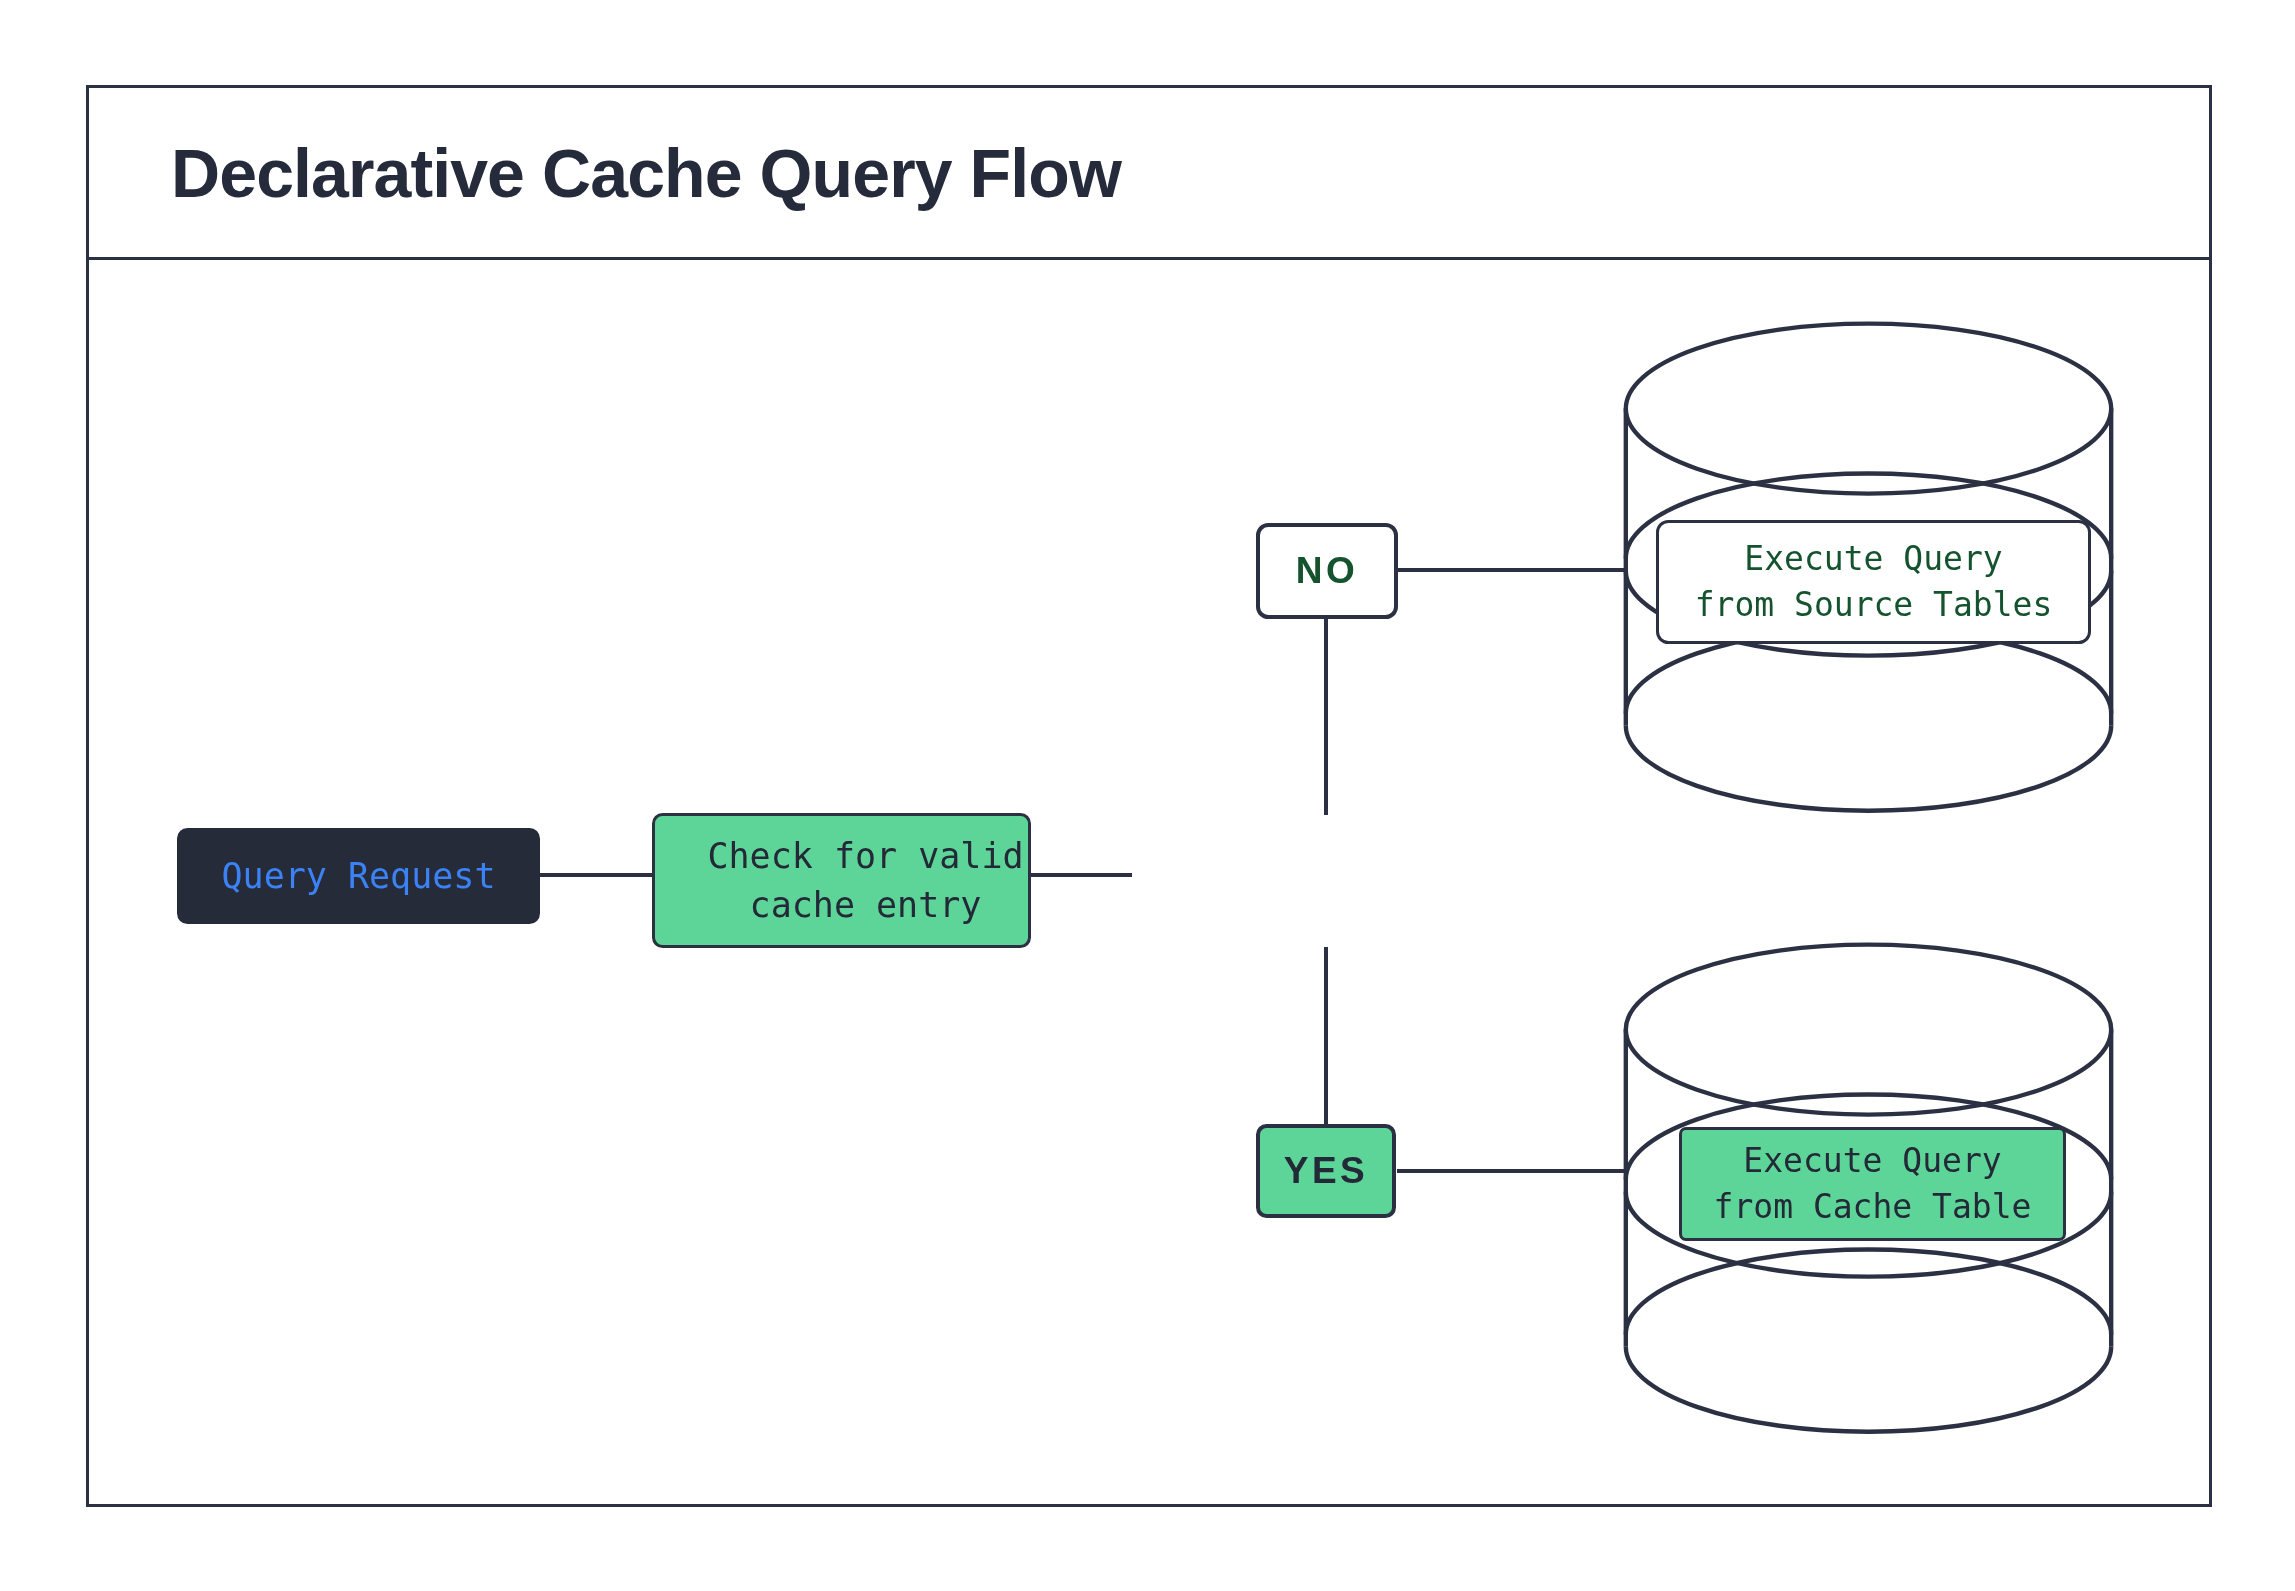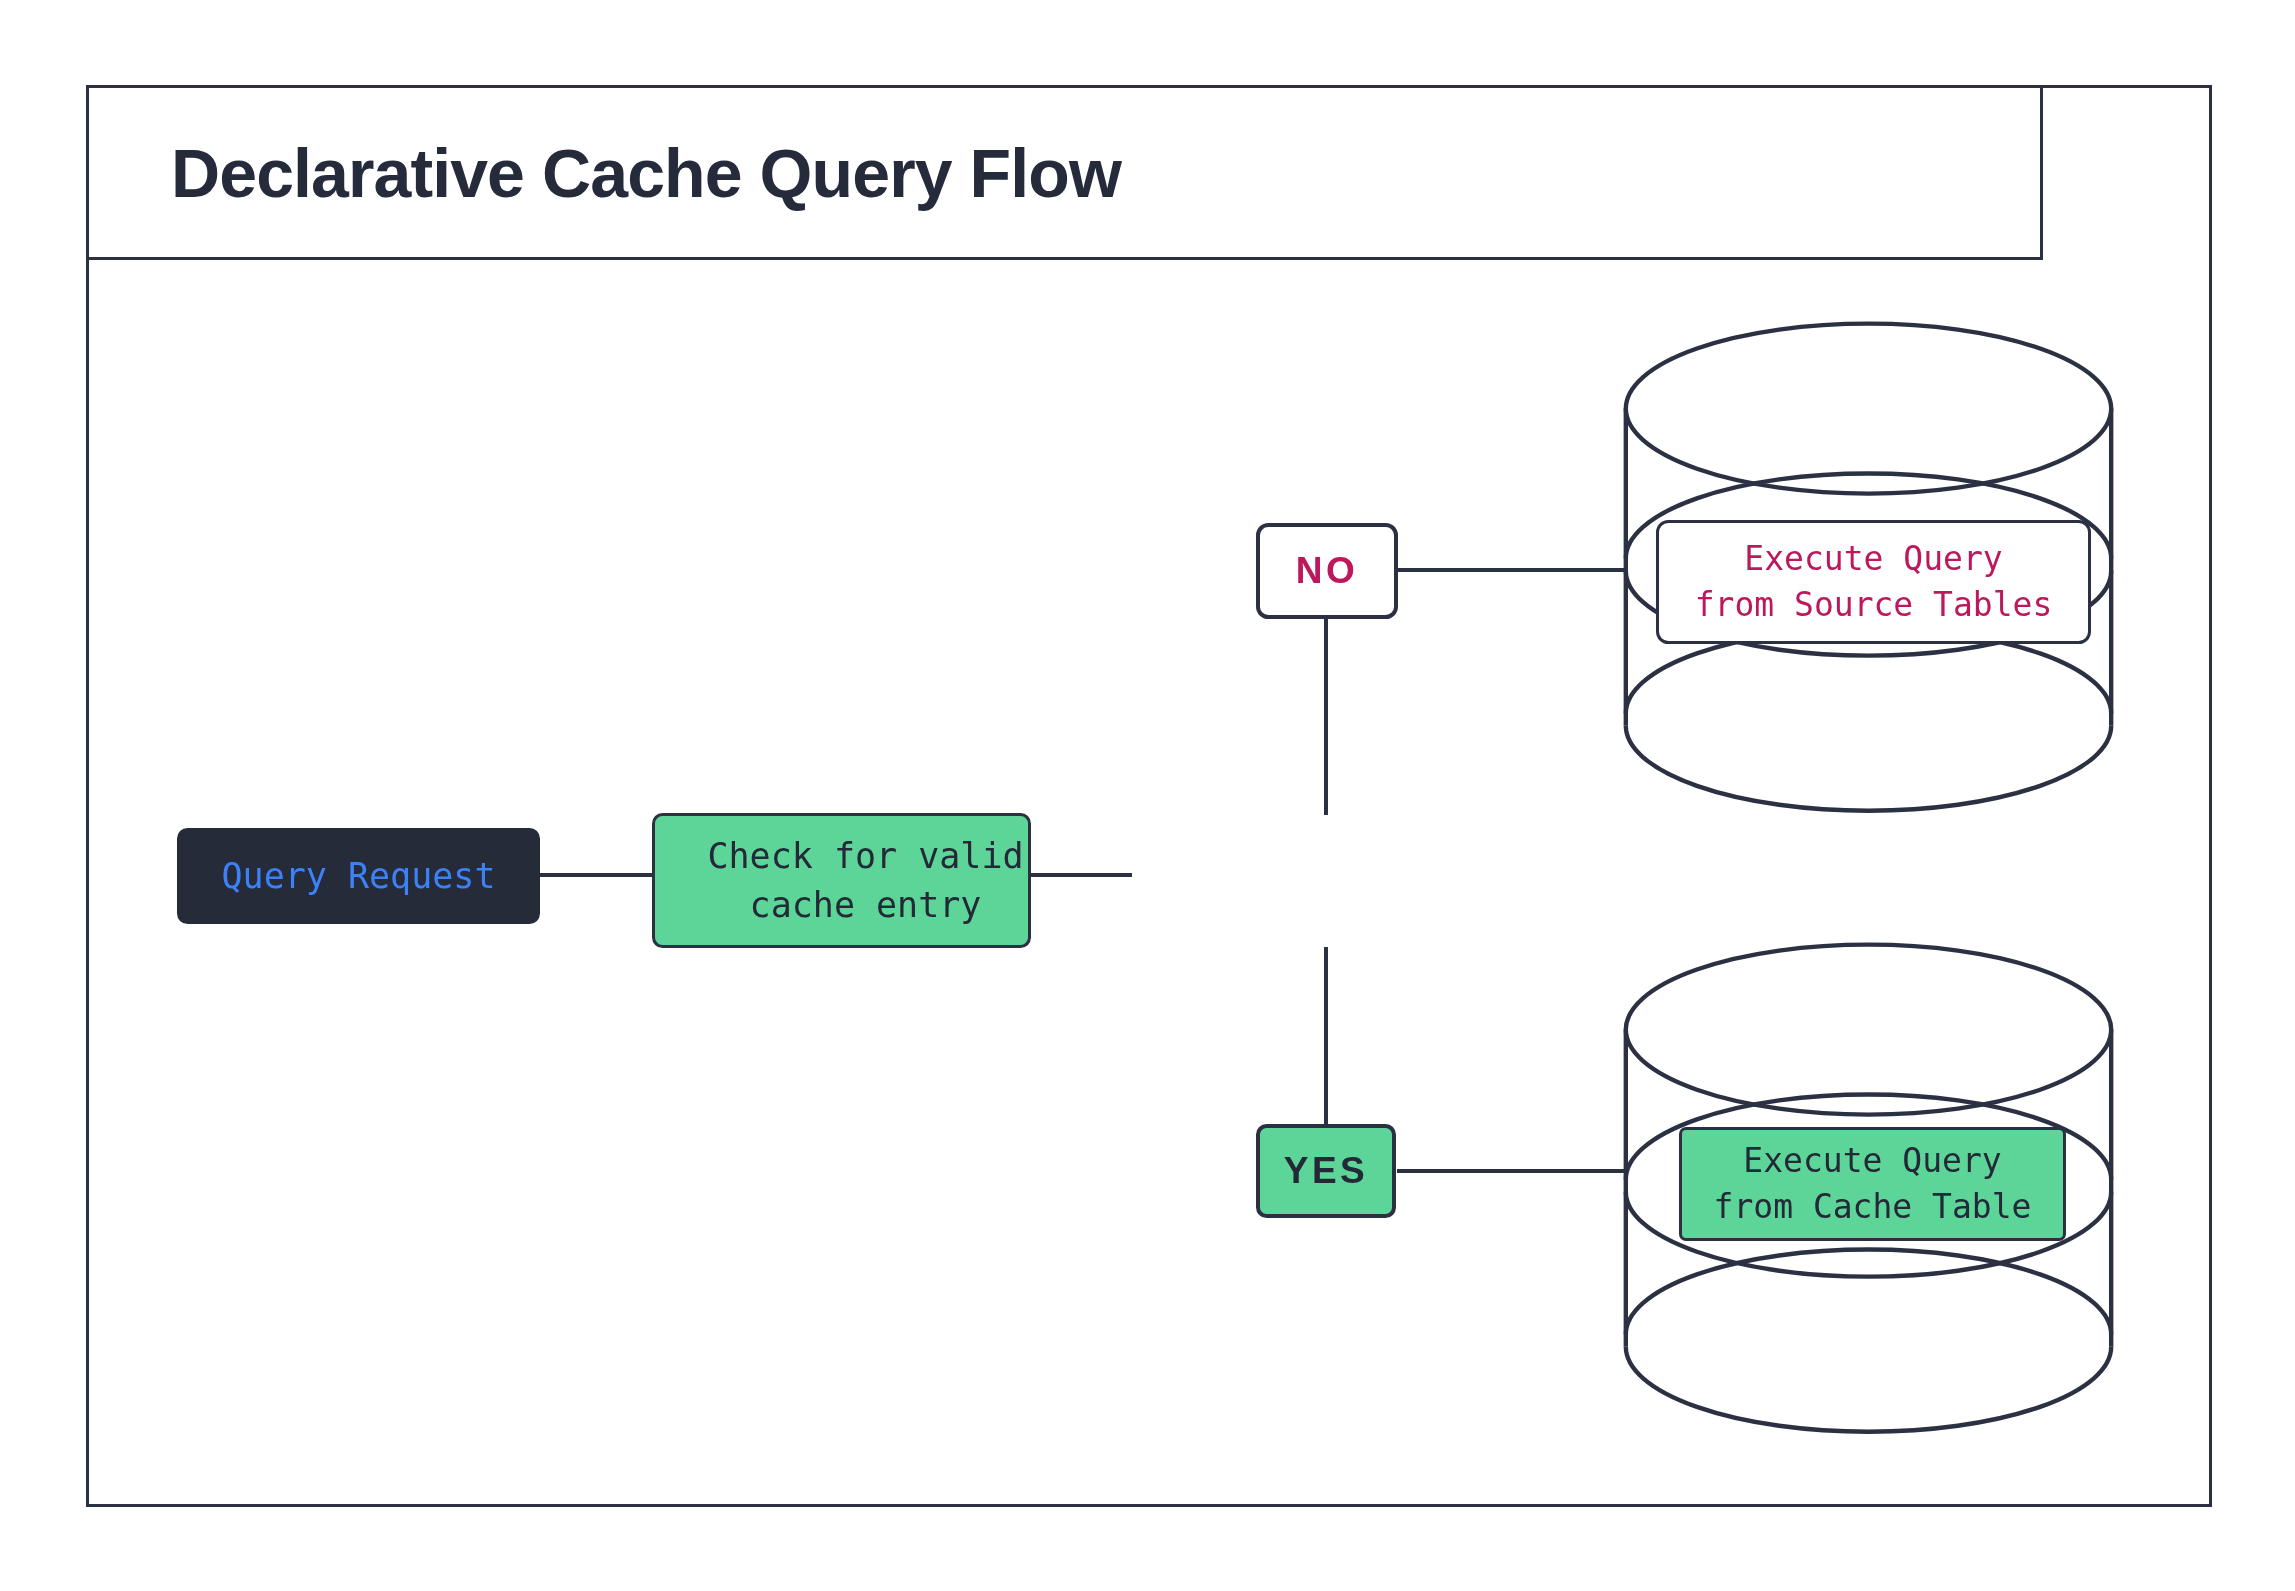--- a/index.html
+++ b/index.html
@@ -5,35 +5,35 @@
   html,body{margin:0;padding:0;background:#ffffff;}
   .canvas{
     position:relative;width:2295px;height:1591px;background:#ffffff;
     font-family:"DejaVu Sans Mono","Liberation Mono",monospace;overflow:hidden;
   }
   .frame{
     position:absolute;left:86px;top:85px;width:2126px;height:1422px;
     border:3.5px solid #2b3143;background:#ffffff;box-sizing:border-box;
   }
   .titlebar{
-    position:absolute;left:86px;top:85px;width:1957px;height:175px;
+    position:absolute;left:86px;top:85px;width:2126px;height:175px;
     border:3.5px solid #2b3143;box-sizing:border-box;display:flex;align-items:center;
   }
   .title{
     font-family:"Liberation Sans","DejaVu Sans",sans-serif;font-weight:700;
     font-size:68px;color:#252b3b;padding-left:82px;letter-spacing:-0.9px;white-space:nowrap;
   }
   .node{
     position:absolute;display:flex;align-items:center;justify-content:center;
     text-align:center;box-sizing:border-box;white-space:pre-line;
     font-size:35px;line-height:1.38;letter-spacing:0px;
   }
   .dark{background:#262b3a;color:#3b82f6;border-radius:10.5px;}
   .green{background:#5dd598;color:#232936;border:3.5px solid #2b3143;border-radius:10.5px;}
-  .white-outline{background:#ffffff;color:#be185d;border:4.4px solid #2b3143;border-radius:12.3px;}
+  .white-outline{background:#ffffff;color:#14532d;border:4.4px solid #2b3143;border-radius:12.3px;}
   .branch{
     font-family:"Liberation Sans","DejaVu Sans",sans-serif;font-weight:700;
     font-size:37px;letter-spacing:3.5px;white-space:nowrap;
   }
   .branch.green{border-width:4.4px;}
   .connector{position:absolute;background:#2b3143;}
   .cyl{position:absolute;width:491px;height:495px;}
   .cyl path,.cyl ellipse{fill:none;stroke:#2b3143;stroke-width:5;}
 </style>
 </head>

